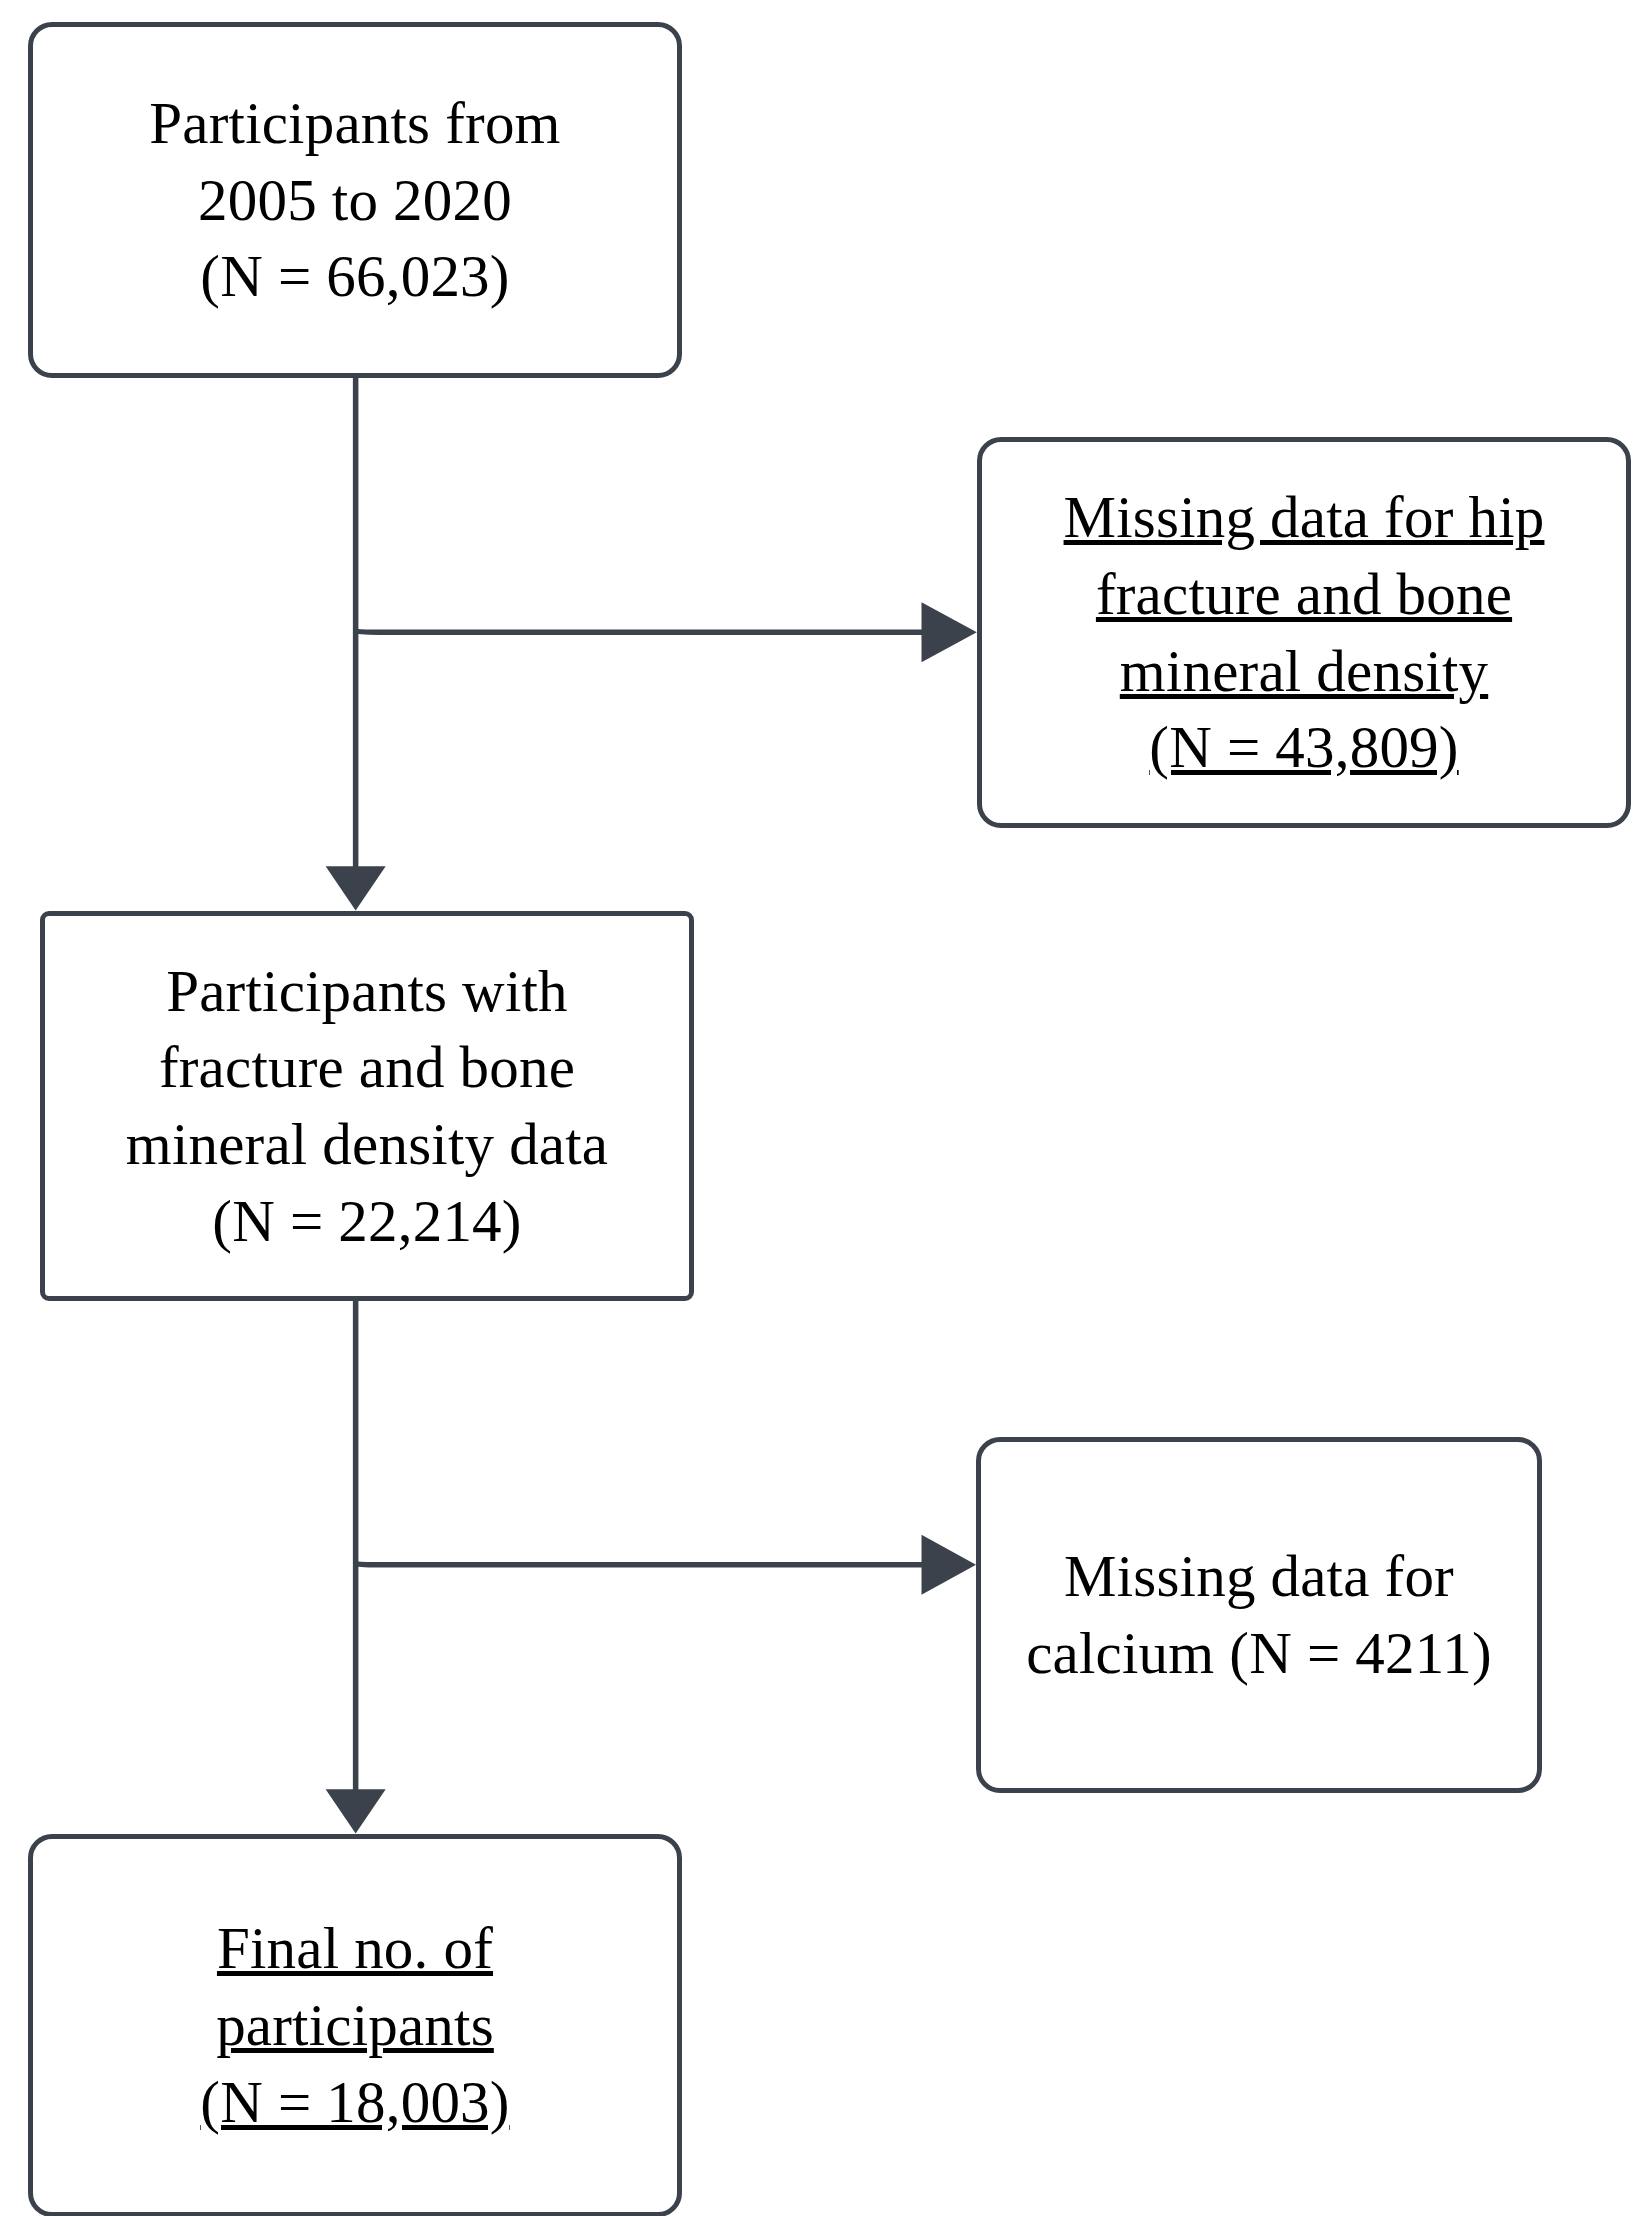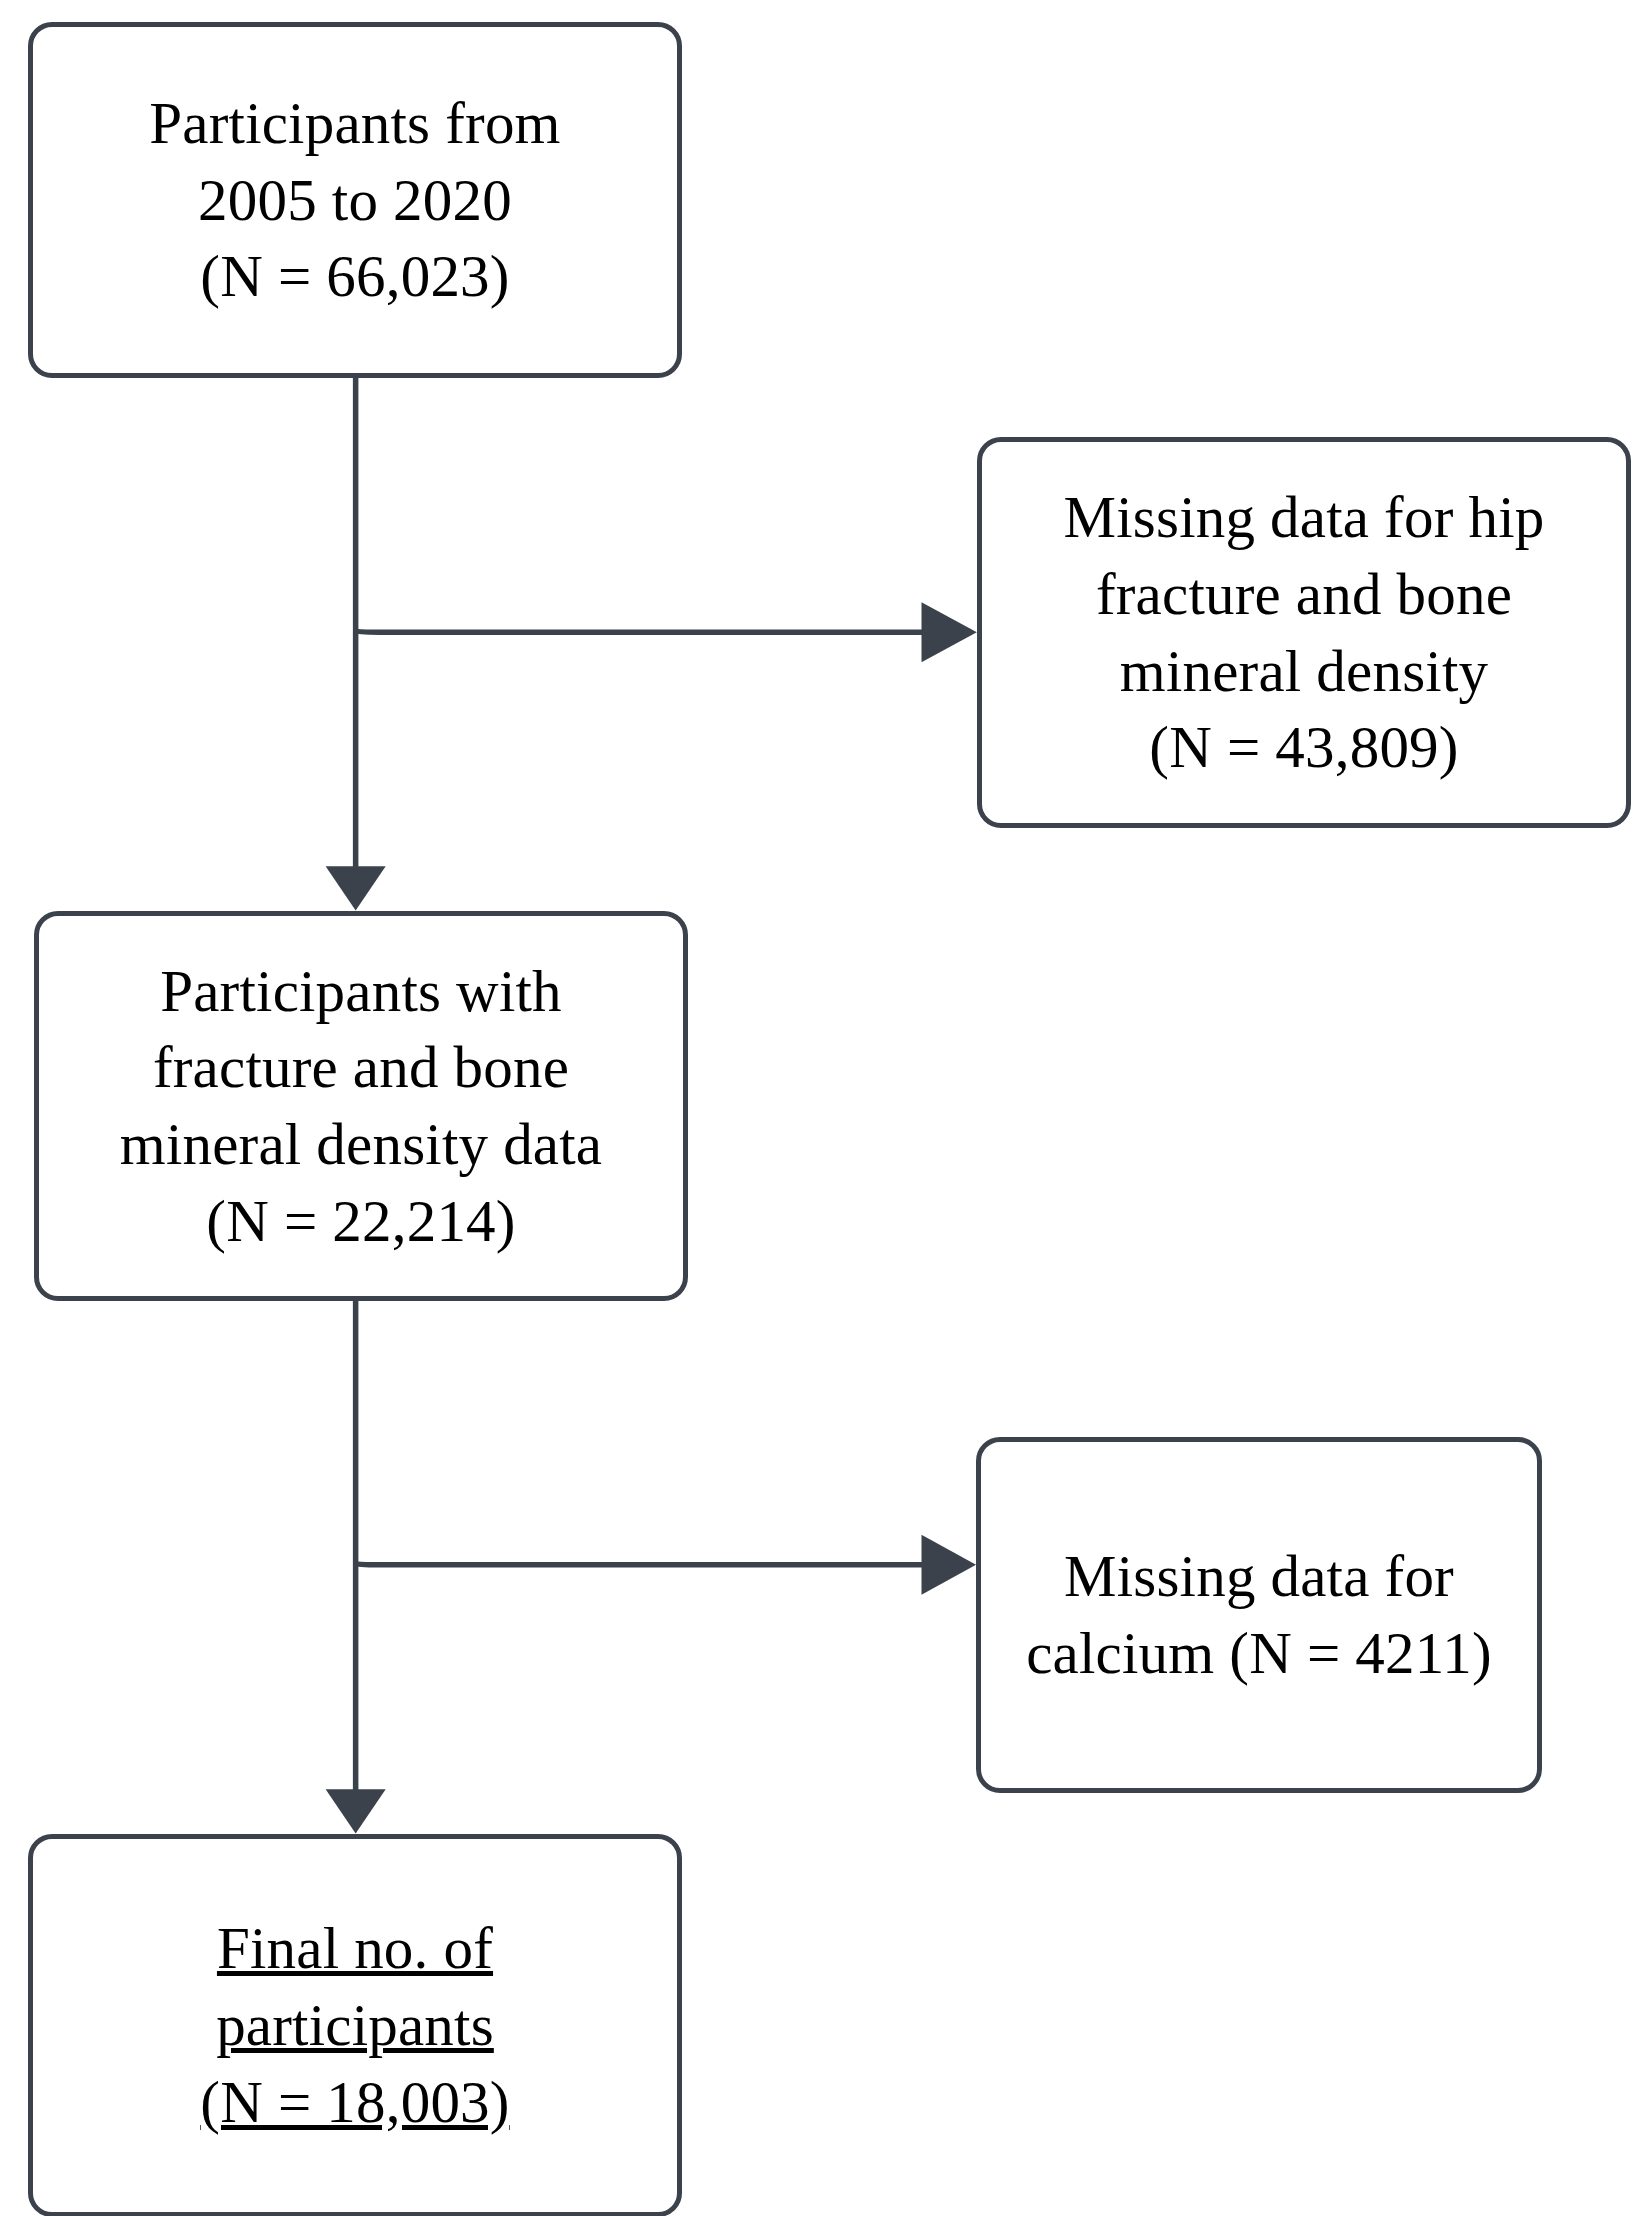--- a/index.html
+++ b/index.html
@@ -67,28 +67,28 @@
     <path d="M 450 1978 Q 452 1980 480 1980 L 1170 1980" fill="none" stroke="#3c424c" stroke-width="7"></path>
     <polygon points="1166,1942 1166,2018 1235,1980" fill="#3c424c"></polygon>
   </svg>
 
   <div class="node-box" style="left:28px; top:22px; width:654px; height:356px;">
     <div class="node-label">Participants from
 2005 to 2020
 (N = 66,023)</div>
   </div>
 
-  <div class="node-box" style="left:977px; top:437px; width:654px; height:391px;">
+  <div class="node-box" style="left:977px; top:437px; width:654px; height:391px;text-decoration:underline;">
     <div class="node-label">Missing data for hip
 fracture and bone
 mineral density
 (N = 43,809)</div>
   </div>
 
-  <div class="node-box" style="left:34px; top:911px; width:654px; height:390px;">
+  <div class="node-box" style="left:40px; top:911px; width:654px; height:390px;border-radius:9px;">
     <div class="node-label">Participants with
 fracture and bone
 mineral density data
 (N = 22,214)</div>
   </div>
 
   <div class="node-box" style="left:976px; top:1389px; width:566px; height:356px;margin-top:48px;">
     <div class="node-label">Missing data for
 calcium (N = 4211)</div>
   </div>

